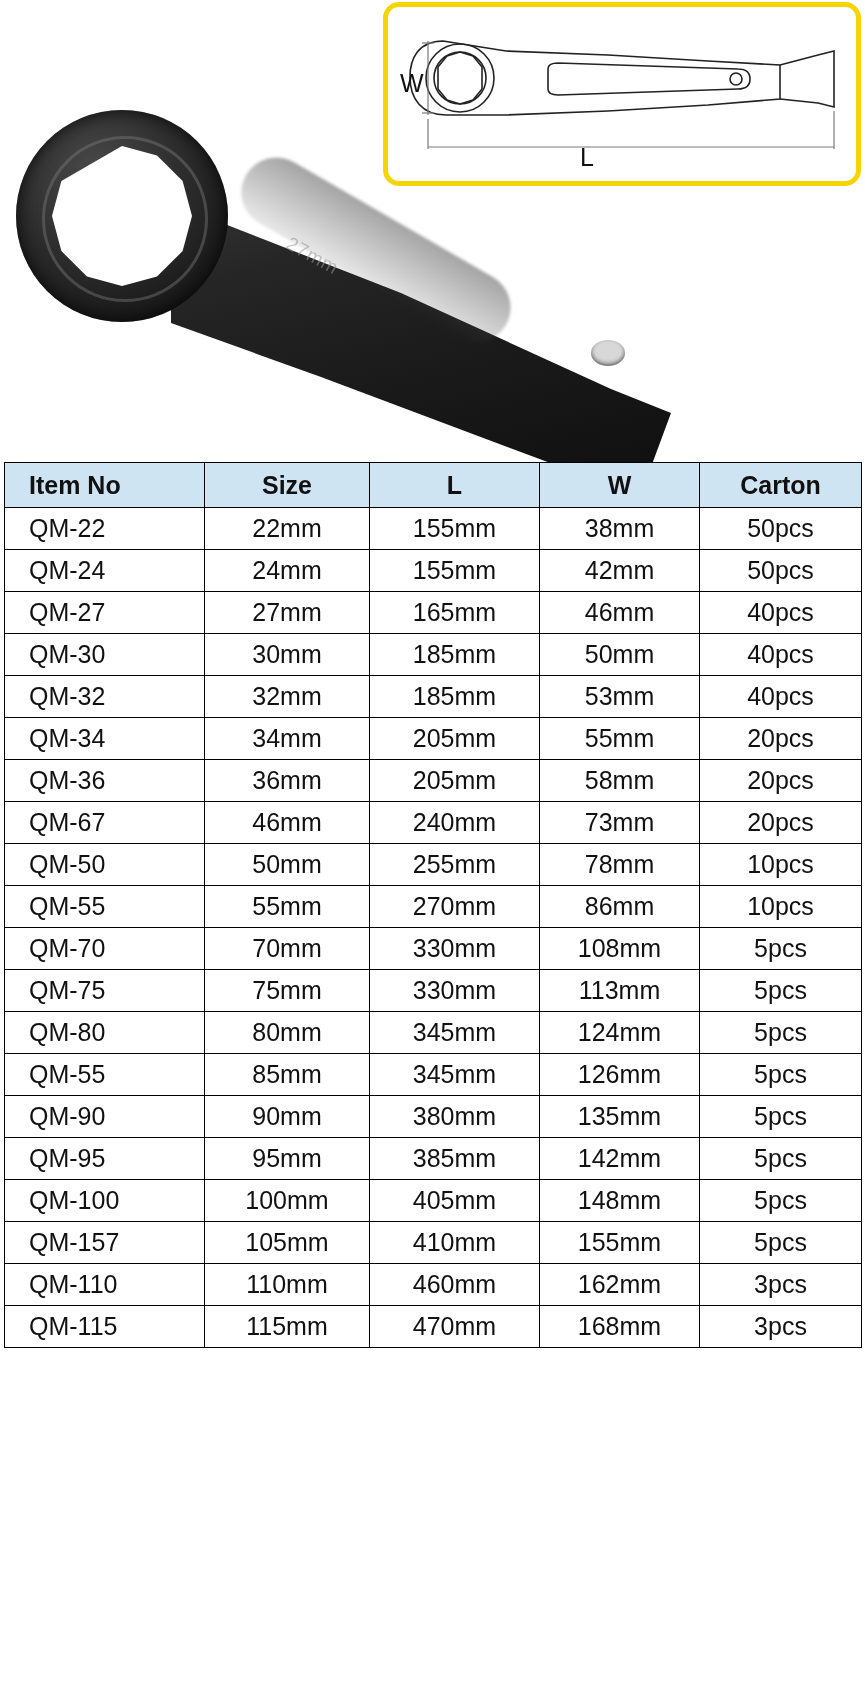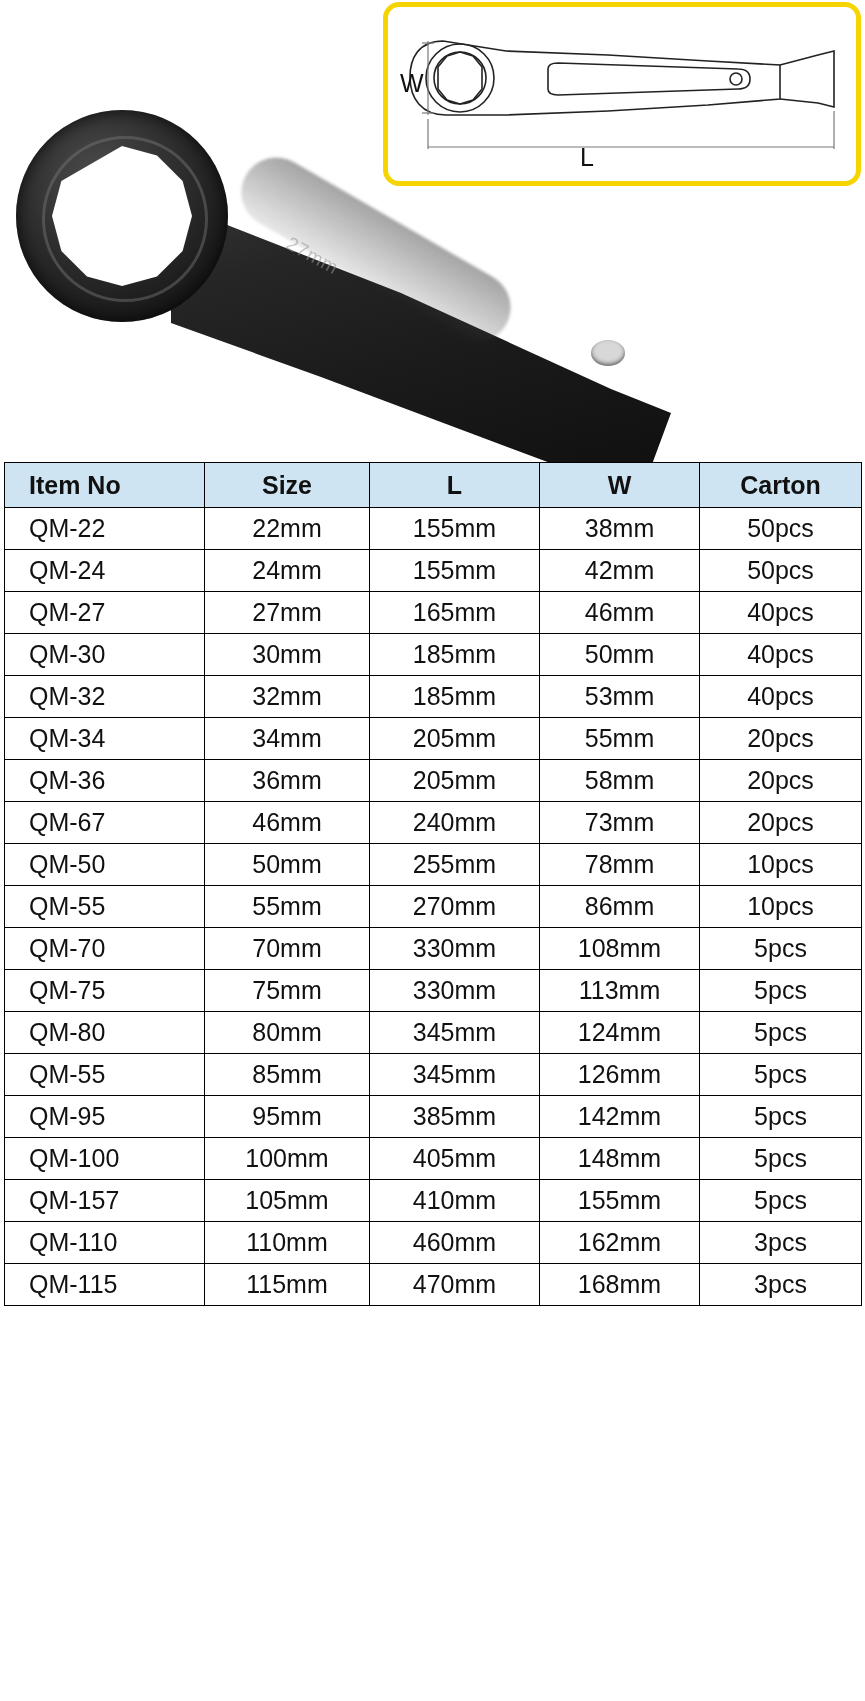--- a/index.html
+++ b/index.html
@@ -309,20 +309,27 @@
         <td>5pcs</td>
       </tr>
       <tr>
         <td class="c-item-cell">QM-55</td>
         <td>85mm</td>
         <td>345mm</td>
         <td>126mm</td>
         <td>5pcs</td>
       </tr>
       <tr>
+        <td class="c-item-cell">QM-90</td>
+        <td>90mm</td>
+        <td>380mm</td>
+        <td>135mm</td>
+        <td>5pcs</td>
+      </tr>
+      <tr>
         <td class="c-item-cell">QM-95</td>
         <td>95mm</td>
         <td>385mm</td>
         <td>142mm</td>
         <td>5pcs</td>
       </tr>
       <tr>
         <td class="c-item-cell">QM-100</td>
         <td>100mm</td>
         <td>405mm</td>

